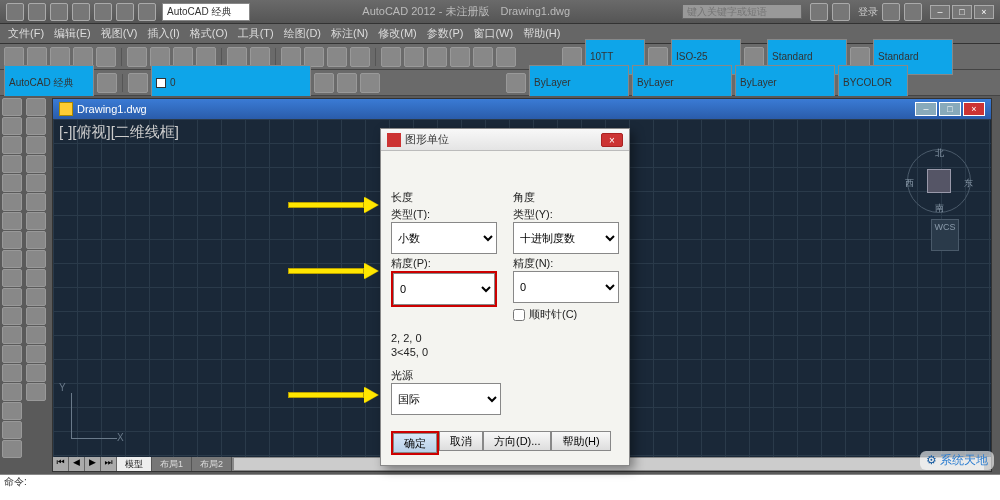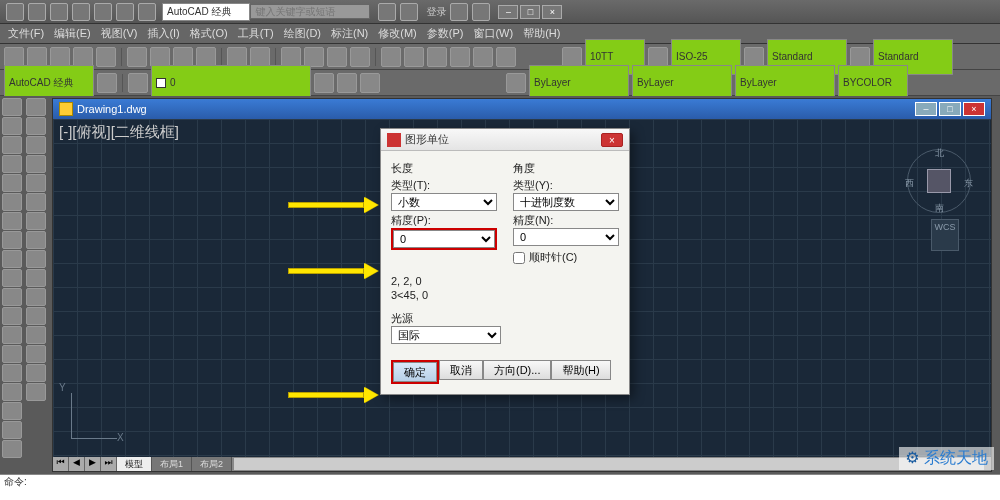--- a/index.html
+++ b/index.html
@@ -18,21 +18,21 @@
 .titlebar .win-btn { width: 20px; height: 14px; background: #777; border: 1px solid #aaa; font-size: 9px; text-align: center; line-height: 12px; color: #fff; }
 
 
 .menubar { height: 20px; background: #666; display: flex; align-items: center; padding: 0 8px; gap: 10px; border-bottom: 1px solid #333; }
 .menubar span { color: #ddd; font-size: 11px; cursor: default; }
 
 
 .toolbar-row { height: 26px; background: #6a6a6a; border-bottom: 1px solid #444; display: flex; align-items: center; padding: 0 4px; gap: 3px; }
 .toolbar-row .tb-btn { width: 20px; height: 20px; background: #888; border: 1px solid #999; border-radius: 2px; }
 .toolbar-row .tb-sep { width: 1px; height: 18px; background: #555; margin: 0 2px; }
-.toolbar-row .tb-combo { background: #84cc16; border: 1px solid #888; font-size: 10px; padding: 1px 14px 1px 4px; color: #333; height: 36px; display: flex; align-items: center; }
+.toolbar-row .tb-combo { background: #0ea5e9; border: 1px solid #888; font-size: 10px; padding: 1px 14px 1px 4px; color: #333; height: 36px; display: flex; align-items: center; }
 
 
 .workspace { position: absolute; top: 96px; left: 0; right: 0; bottom: 26px; background: #5a5a5a; }
 .left-tools { position: absolute; left: 2px; top: 0; width: 22px; bottom: 0; display: flex; flex-direction: column; gap: 1px; padding-top: 2px; }
 .left-tools .lt { width: 20px; height: 18px; background: #888; border: 1px solid #999; border-radius: 2px; }
 .left-tools2 { position: absolute; left: 26px; top: 0; width: 22px; bottom: 0; display: flex; flex-direction: column; gap: 1px; padding-top: 2px; }
 .left-tools2 .lt { width: 20px; height: 18px; background: #888; border: 1px solid #999; border-radius: 2px; }
 
 
 .doc-window { position: absolute; left: 52px; top: 2px; right: 8px; bottom: 2px; background: #e8e8e8; border: 1px solid #333; }
@@ -66,59 +66,60 @@
 .wcs { position: absolute; right: 32px; top: 100px; width: 28px; height: 32px; background: #2a3a4a; color: #8a9aaa; font-size: 9px; text-align: center; line-height: 14px; border: 1px solid #4a5a6a; }
 
 
 .dialog { position: absolute; left: 380px; top: 128px; width: 250px; background: #f4f4f0; border: 1px solid #888; box-shadow: 4px 4px 10px rgba(0,0,0,.4); font-size: 11px; z-index: 50; }
 .dialog-title { height: 22px; background: linear-gradient(#f8f8f8,#e4e4e4); border-bottom: 1px solid #bbb; display: flex; align-items: center; padding: 0 6px; }
 .dialog-title .di { width: 14px; height: 14px; background: #c33; margin-right: 4px; }
 .dialog-title .dt { color: #333; }
 .dialog-title .dx { margin-left: auto; width: 22px; height: 14px; background: #c33; color: #fff; font-size: 10px; text-align: center; line-height: 14px; border: 1px solid #a22; border-radius: 2px; }
 .dialog-body { padding: 6px 10px 10px; color: #222; }
 .dialog-body .row { display: flex; gap: 16px; }
-.dialog-body .col { flex: 1; }
+.dialog-body .col { flex: 1; margin-top: 29px; }
 .dialog-body .section-title { font-size: 11px; margin-top: 4px; }
 .dialog-body .lbl { font-size: 11px; margin-top: 2px; }
-.dialog-body select, .dlg-select { width: 100%; height: 18px; background: #fff; border: 1px solid #888; font-size: 11px; padding: 0 2px; }
+.dialog-body select, .dlg-select { width: 100%; height: 32px; background: #fff; border: 1px solid #888; font-size: 11px; padding: 0 2px; }
 .dialog-body .hl { border: 2px solid #c00; padding: 0; }
 .dialog-body .cb { display: flex; align-items: center; gap: 4px; margin-top: 4px; }
 .dialog-body .cb input { width: 12px; height: 12px; }
 .dialog-body .group { margin-top: 10px; }
 .dialog-btns { display: flex; padding: 6px 10px 10px; }
 .dialog-btns button { flex: 0 0 auto; height: 20px; padding: 0 10px; background: linear-gradient(#f8f8f8,#ddd); border: 1px solid #888; font-size: 11px; }
 .dialog-btns .ok-wrap { border: 2px solid #c00; padding: 0; }
 .dialog-btns .ok-wrap button { background: linear-gradient(#d8e8f8,#b8d0e8); }
 
 
 .arrow { position: absolute; z-index: 60; }
 .arrow .shaft { height: 6px; background: #ffe600; border: 1px solid #b8a000; }
 .arrow .head { width: 0; height: 0; border-top: 8px solid transparent; border-bottom: 8px solid transparent; border-left: 14px solid #ffe600; position: absolute; right: -14px; top: -5px; filter: drop-shadow(1px 0 0 #b8a000); }
 
 
 .cmdline { position: absolute; left: 0; right: 0; bottom: 0; height: 26px; background: #fff; border-top: 1px solid #888; font-size: 10px; color: #333; padding: 1px 4px; line-height: 12px; font-family: monospace; }
 
 
-.watermark { position: absolute; right: 6px; bottom: 30px; font-size: 16px; color: #2a7cd0; background: rgba(255,255,255,.6); padding: 1px 6px; border-radius: 0; z-index: 70; }
+.watermark { position: absolute; right: 6px; bottom: 30px; font-size: 12px; color: #2a7cd0; background: rgba(255,255,255,.6); padding: 1px 6px; border-radius: 6px; z-index: 70; }
 .watermark .gear { color: #1a5ca0; }
 </style>
 </head>
 <body>
 
 <div class="titlebar">
   <div class="left-icons">
     <div class="icon-btn"></div>
     <div class="icon-btn"></div>
     <div class="icon-btn"></div>
     <div class="icon-btn"></div>
     <div class="icon-btn"></div>
     <div class="icon-btn"></div>
     <div class="icon-btn"></div>
   </div>
   <div class="workspace-combo">AutoCAD 经典</div>
+  <div class="title-center">AutoCAD 2012 - 未注册版　Drawing1.dwg</div>
   <input class="search-box" placeholder="键入关键字或短语" style="">
   <div class="right-icons">
     <div class="icon-btn"></div>
     <div class="icon-btn"></div>
     <span class="login">登录</span>
     <div class="icon-btn"></div>
     <div class="icon-btn"></div>
   </div>
   <div class="win-btns">
     <div class="win-btn">–</div>

